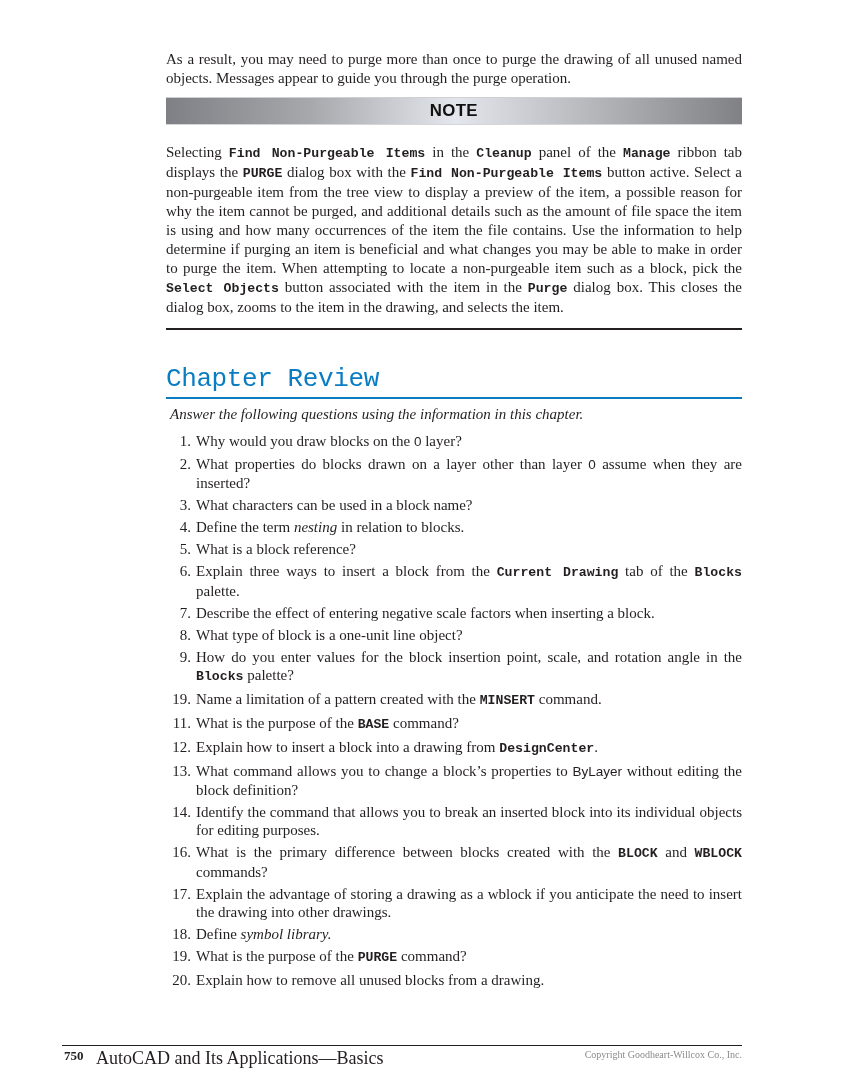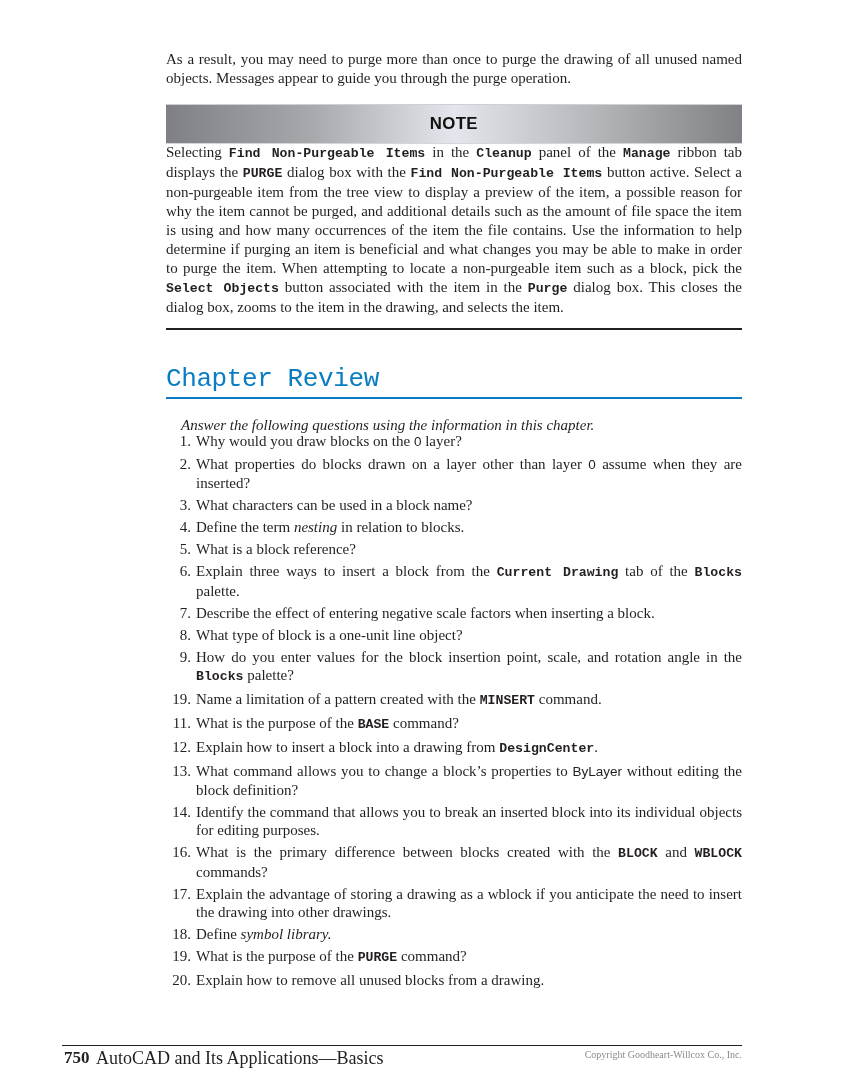--- a/index.html
+++ b/index.html
@@ -4,41 +4,41 @@
 <style>
   html, body { margin: 0; padding: 0; background: #ffffff; }
   body { width: 849px; height: 1087px; position: relative; overflow: hidden;
          font-family: "Liberation Serif", "DejaVu Serif", serif; color: #231f20; }
   .page { position: absolute; left: 166px; top: 50px; width: 576px; }
   .para { font-size: 15px; line-height: 19px; margin: 0; text-align: justify; }
   .b { font-family: Liberation Mono, monospace; font-weight: bold; font-size: 13.2px; }
   .mono { font-family: "Liberation Sans", "DejaVu Sans", sans-serif; font-size: 13.5px; }
   .i { font-style: italic; }
 
-  .note-bar { position: absolute; left: 166px; top: 104px; width: 576px; height: 40px;
+  .note-bar { position: absolute; left: 166px; top: 97px; width: 576px; height: 28px;
               background: linear-gradient(to right, #7f8085 0%, #a6a8ac 25%, #e3e6ec 50%, #b3b5b9 75%, #808185 100%);
               border-top: 1px solid #cfd0d3; border-bottom: 1px solid #d5d6d8; box-sizing: border-box;
               display: flex; align-items: center; justify-content: center; }
   .note-label { font-family: "Liberation Sans", "DejaVu Sans", sans-serif; font-weight: bold; font-size: 16px;
                 color: #111; letter-spacing: 0.3px; transform: scaleX(1.05); }
 
   .note-body { position: absolute; left: 166px; top: 143px; width: 576px; }
   .note-rule { position: absolute; left: 166px; top: 328px; width: 576px; height: 0; border-top: 2px solid #231f20; }
 
   .chapter-title { position: absolute; left: 166px; top: 364px; font-family: Liberation Mono, monospace;
                    font-size: 26px; color: #0a7dc2; margin: 0; font-weight: normal; letter-spacing: -0.4px; }
   .chapter-rule { position: absolute; left: 166px; top: 397px; width: 576px; height: 0; border-top: 2px solid #0a7dc2; }
-  .chapter-sub { position: absolute; left: 166px; top: 402px; font-size: 15px; font-style: italic; margin: 15px; }
+  .chapter-sub { position: absolute; left: 166px; top: 402px; font-size: 15px; font-style: italic; margin: 4px; }
 
   .q-list { position: absolute; left: 166px; top: 432px; width: 576px; margin: 0; padding: 0; list-style: none; }
   .q-item { position: relative; padding-left: 30px; font-size: 15px; line-height: 18px; margin-bottom: 4px; text-align: justify; }
   .q-num { position: absolute; left: 0; width: 25px; text-align: right; }
 
   .footer-rule { position: absolute; left: 62px; top: 1045px; width: 680px; border-top: 1px solid #231f20; }
-  .footer-page { position: absolute; left: 64px; top: 1048px; font-weight: bold; font-size: 17px; }
+  .footer-page { position: absolute; left: 64px; top: 1048px; font-weight: bold; font-size: 13px; }
   .footer-title { position: absolute; left: 96px; top: 1048px; font-size: 18px; }
   .footer-copy { position: absolute; right: 107px; top: 1049px; font-family: Liberation Serif, serif;
                  font-size: 10px; color: #8a8a8a; }
 </style>
 </head>
 <body>
 
 <div class="page">
   <p class="para">As a result, you may need to purge more than once to purge the drawing of all unused named objects. Messages appear to guide you through the purge operation.</p>
 </div>

